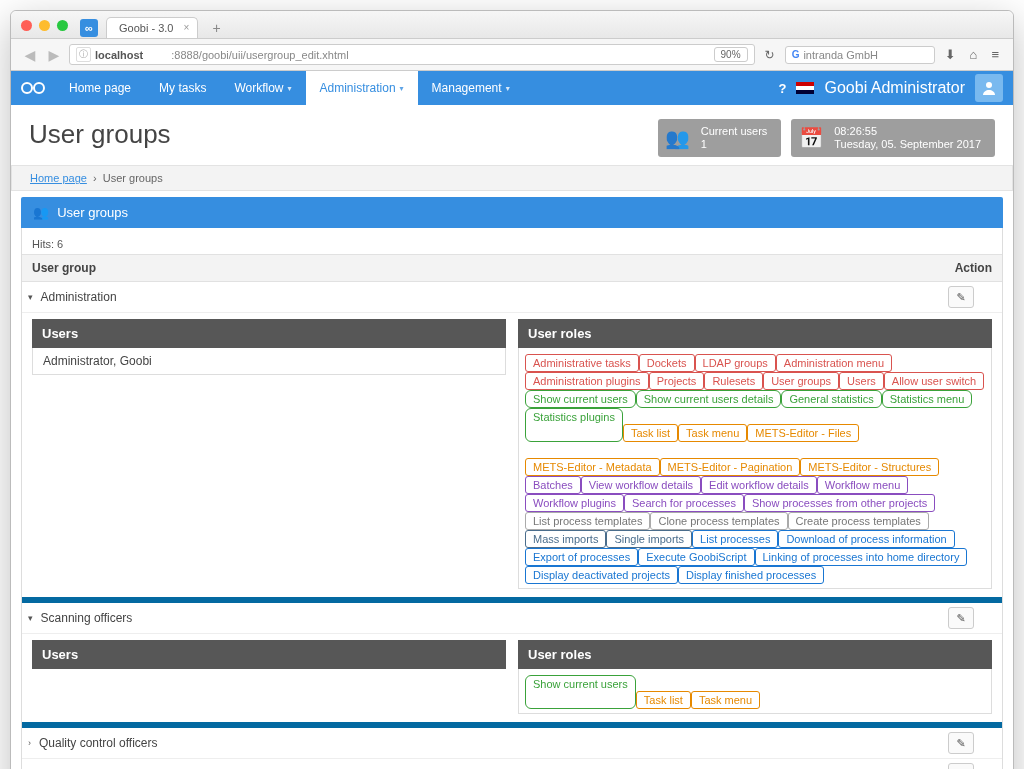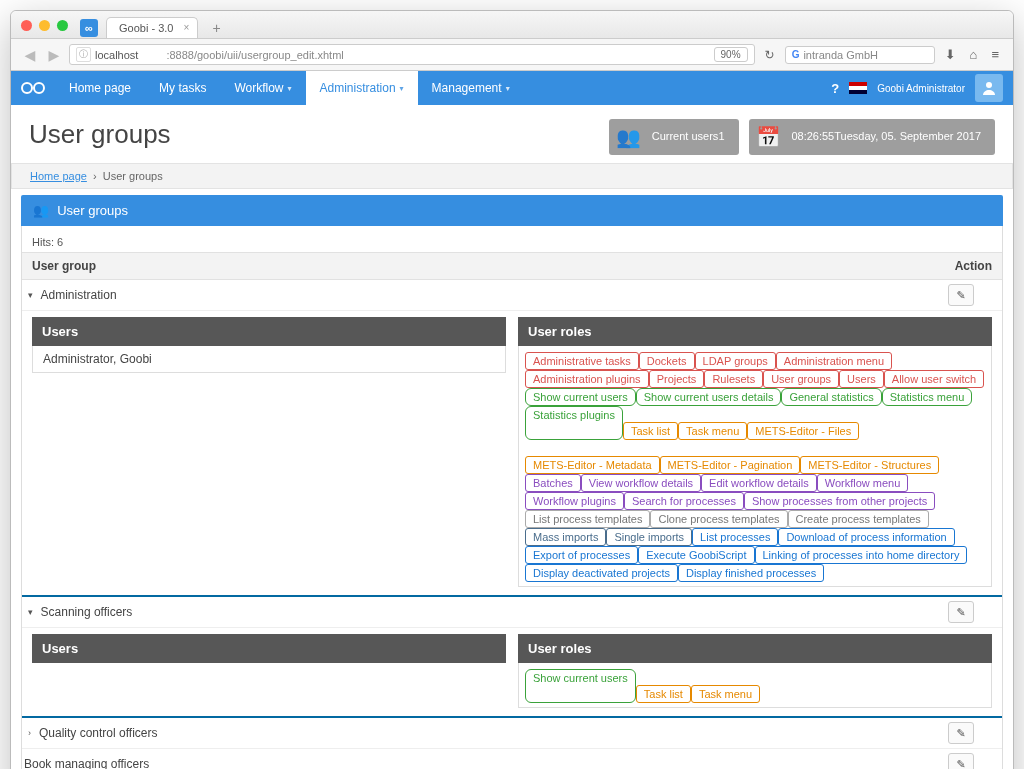--- a/index.html
+++ b/index.html
@@ -12,66 +12,66 @@
 .tabs-row { display:flex; align-items:center; gap:8px; }
 .app-tab-icon { width:18px;height:18px;background:#368ee0;border-radius:3px;display:flex;align-items:center;justify-content:center;color:#fff;font-size:11px;font-weight:bold;}
 .tab { background:#fff; border:1px solid #ccc; border-bottom:none; border-radius:5px 5px 0 0; padding:4px 24px 4px 12px; font-size:11px; color:#555; position:relative;}
 .tab .x { position:absolute; right:8px; top:4px; color:#999; font-size:10px;}
 .plus-tab { color:#888; font-size:14px; padding:0 6px;}
 
 .addr-row { display:flex; align-items:center; gap:6px; padding:5px 10px; background:#f6f6f6; border-bottom:1px solid #ccc;}
 .nav-arrow { color:#bbb; width:18px; text-align:center; font-size:14px;}
 .addr-bar { flex:1; display:flex; align-items:center; background:#fff; border:1px solid #ccc; border-radius:3px; padding:2px 6px; font-size:11px; color:#555; gap:4px;}
 .addr-proto { color:#aaa; border:1px solid #ddd; border-radius:2px; font-size:9px; padding:0 2px;}
-.addr-bold { color:#555; font-weight:400;}
+.addr-bold { color:#555; font-weight:700;}
 .addr-path { color:#888;margin-left:24px;}
 .zoom-box { border:1px solid #ccc; border-radius:3px; padding:1px 6px; font-size:10px; color:#666; background:#fff;}
 .reload { color:#666; font-size:12px; padding:0 4px;}
 .search-box { width:150px; border:1px solid #ccc; border-radius:3px; padding:2px 6px; font-size:11px; color:#888; background:#fff; display:flex; align-items:center; gap:4px;}
 .toolbar-icon { color:#666; font-size:13px; padding:0 4px;}
 
 .app { background:#fff; }
 .topnav { background:#368ee0; display:flex; align-items:stretch; padding:0 10px 0 0; height:34px;}
 .logo { width:44px; display:flex; align-items:center; justify-content:center; color:#fff; }
 .logo svg { width:24px; height:24px; }
 .nav-item { color:#fff; font-size:12px; padding:0 14px; display:flex; align-items:center; gap:4px;}
 .nav-item.active { background:#fff; color:#368ee0;}
 .nav-caret { font-size:8px; opacity:.8;}
 .nav-right { margin-left:auto; display:flex; align-items:center; gap:10px;}
 .nav-right .q { color:#fff; font-weight:bold; font-size:13px;}
 .flag { width:18px;height:12px;background:linear-gradient(#c00 33%,#fff 33% 66%,#003 66%);}
-.admin-name { color:#fff; font-size:10px;}
+.admin-name { color:#fff; font-size:16px;}
 .avatar-box { width:28px;height:28px;background:#79b9ef;border-radius:3px;display:flex;align-items:center;justify-content:center;color:#fff;}
 
 .subheader { background:#fff; padding:14px 18px 8px; display:flex; align-items:flex-start; gap:10px;}
 .page-title { font-size:26px; color:#444; font-weight:400;}
 .info-cards { margin-left:auto; display:flex; gap:10px;}
 .card { background:#9e9e9e; color:#fff; display:flex; align-items:center; padding:6px 14px 6px 8px; border-radius:3px; gap:10px; font-size:11px;}
 .card .icon { font-size:20px; opacity:.9;}
-.card .lines { display:flex; flex-direction:row; line-height:1.2;}
+.card .lines { display:flex; flex-direction:column; line-height:1.2;}
 
 .crumbs { background:#f3f3f3; border:1px solid #e3e3e3; padding:6px 18px; font-size:11px; color:#666;}
 .crumbs a { color:#368ee0; text-decoration:underline;}
 
 .panel { margin:6px 10px 10px;}
 .panel-hd { background:#368ee0; color:#fff; padding:8px 12px; font-size:13px; display:flex; align-items:center; gap:8px; border-radius:2px 2px 0 0;}
 .panel-body { border:1px solid #ddd; border-top:none; padding:6px 0 10px;}
 
 .hits { font-size:11px; color:#555; padding:4px 10px;}
 .cols-hd { display:flex; background:#f3f3f3; border-top:1px solid #e1e1e1; border-bottom:1px solid #e1e1e1; font-size:12px; color:#444; font-weight:600;}
 .col-name { flex:1; padding:6px 10px;}
 .col-action { width:60px; padding:6px 10px; text-align:right;}
 
 .group-row { display:flex; border-bottom:1px solid #eee; align-items:center;}
 .group-row .toggle { font-size:9px; padding:0 6px; color:#555;}
 .group-row .name { font-size:12px; color:#444; padding:7px 2px;}
 .action-cell { width:60px; padding:4px 6px; display:flex; justify-content:flex-start;}
 .edit-btn { width:26px;height:22px; border:1px solid #ccc; border-radius:3px; background:#fafafa; display:flex;align-items:center;justify-content:center; color:#555; font-size:11px;}
 
-.expand { display:flex; gap:12px; padding:6px 10px 8px; border-bottom:2px solid #0369a1;justify-content:space-between;}
+.expand { display:flex; gap:12px; padding:6px 10px 8px; border-bottom:6px solid #0369a1;justify-content:space-between;}
 .half { flex:1; }
 .bar-hd { background:#575757; color:#fff; font-size:13px; padding:7px 10px; font-weight:600;}
 .user-list { border:1px solid #ddd; border-top:none;}
 .user-list .u { padding:6px 10px; font-size:12px; color:#444; border-bottom:1px solid #eee;}
 .user-list .u:last-child { border-bottom:none;}
 .roles-box { border:1px solid #ddd; border-top:none; padding:6px 6px 4px; display:flex; flex-wrap:wrap; }
 .tag { font-size:11px; padding:2px 7px; border:1px solid; border-radius:3px; background:#fff; white-space:nowrap;}
 .c-red { color:#d9534f; border-color:#d9534f;}
 .c-blue { color:#1976d2; border-color:#1976d2;}
 .c-green { color:#3aa23a; border-color:#3aa23a;border-radius:6px;}

